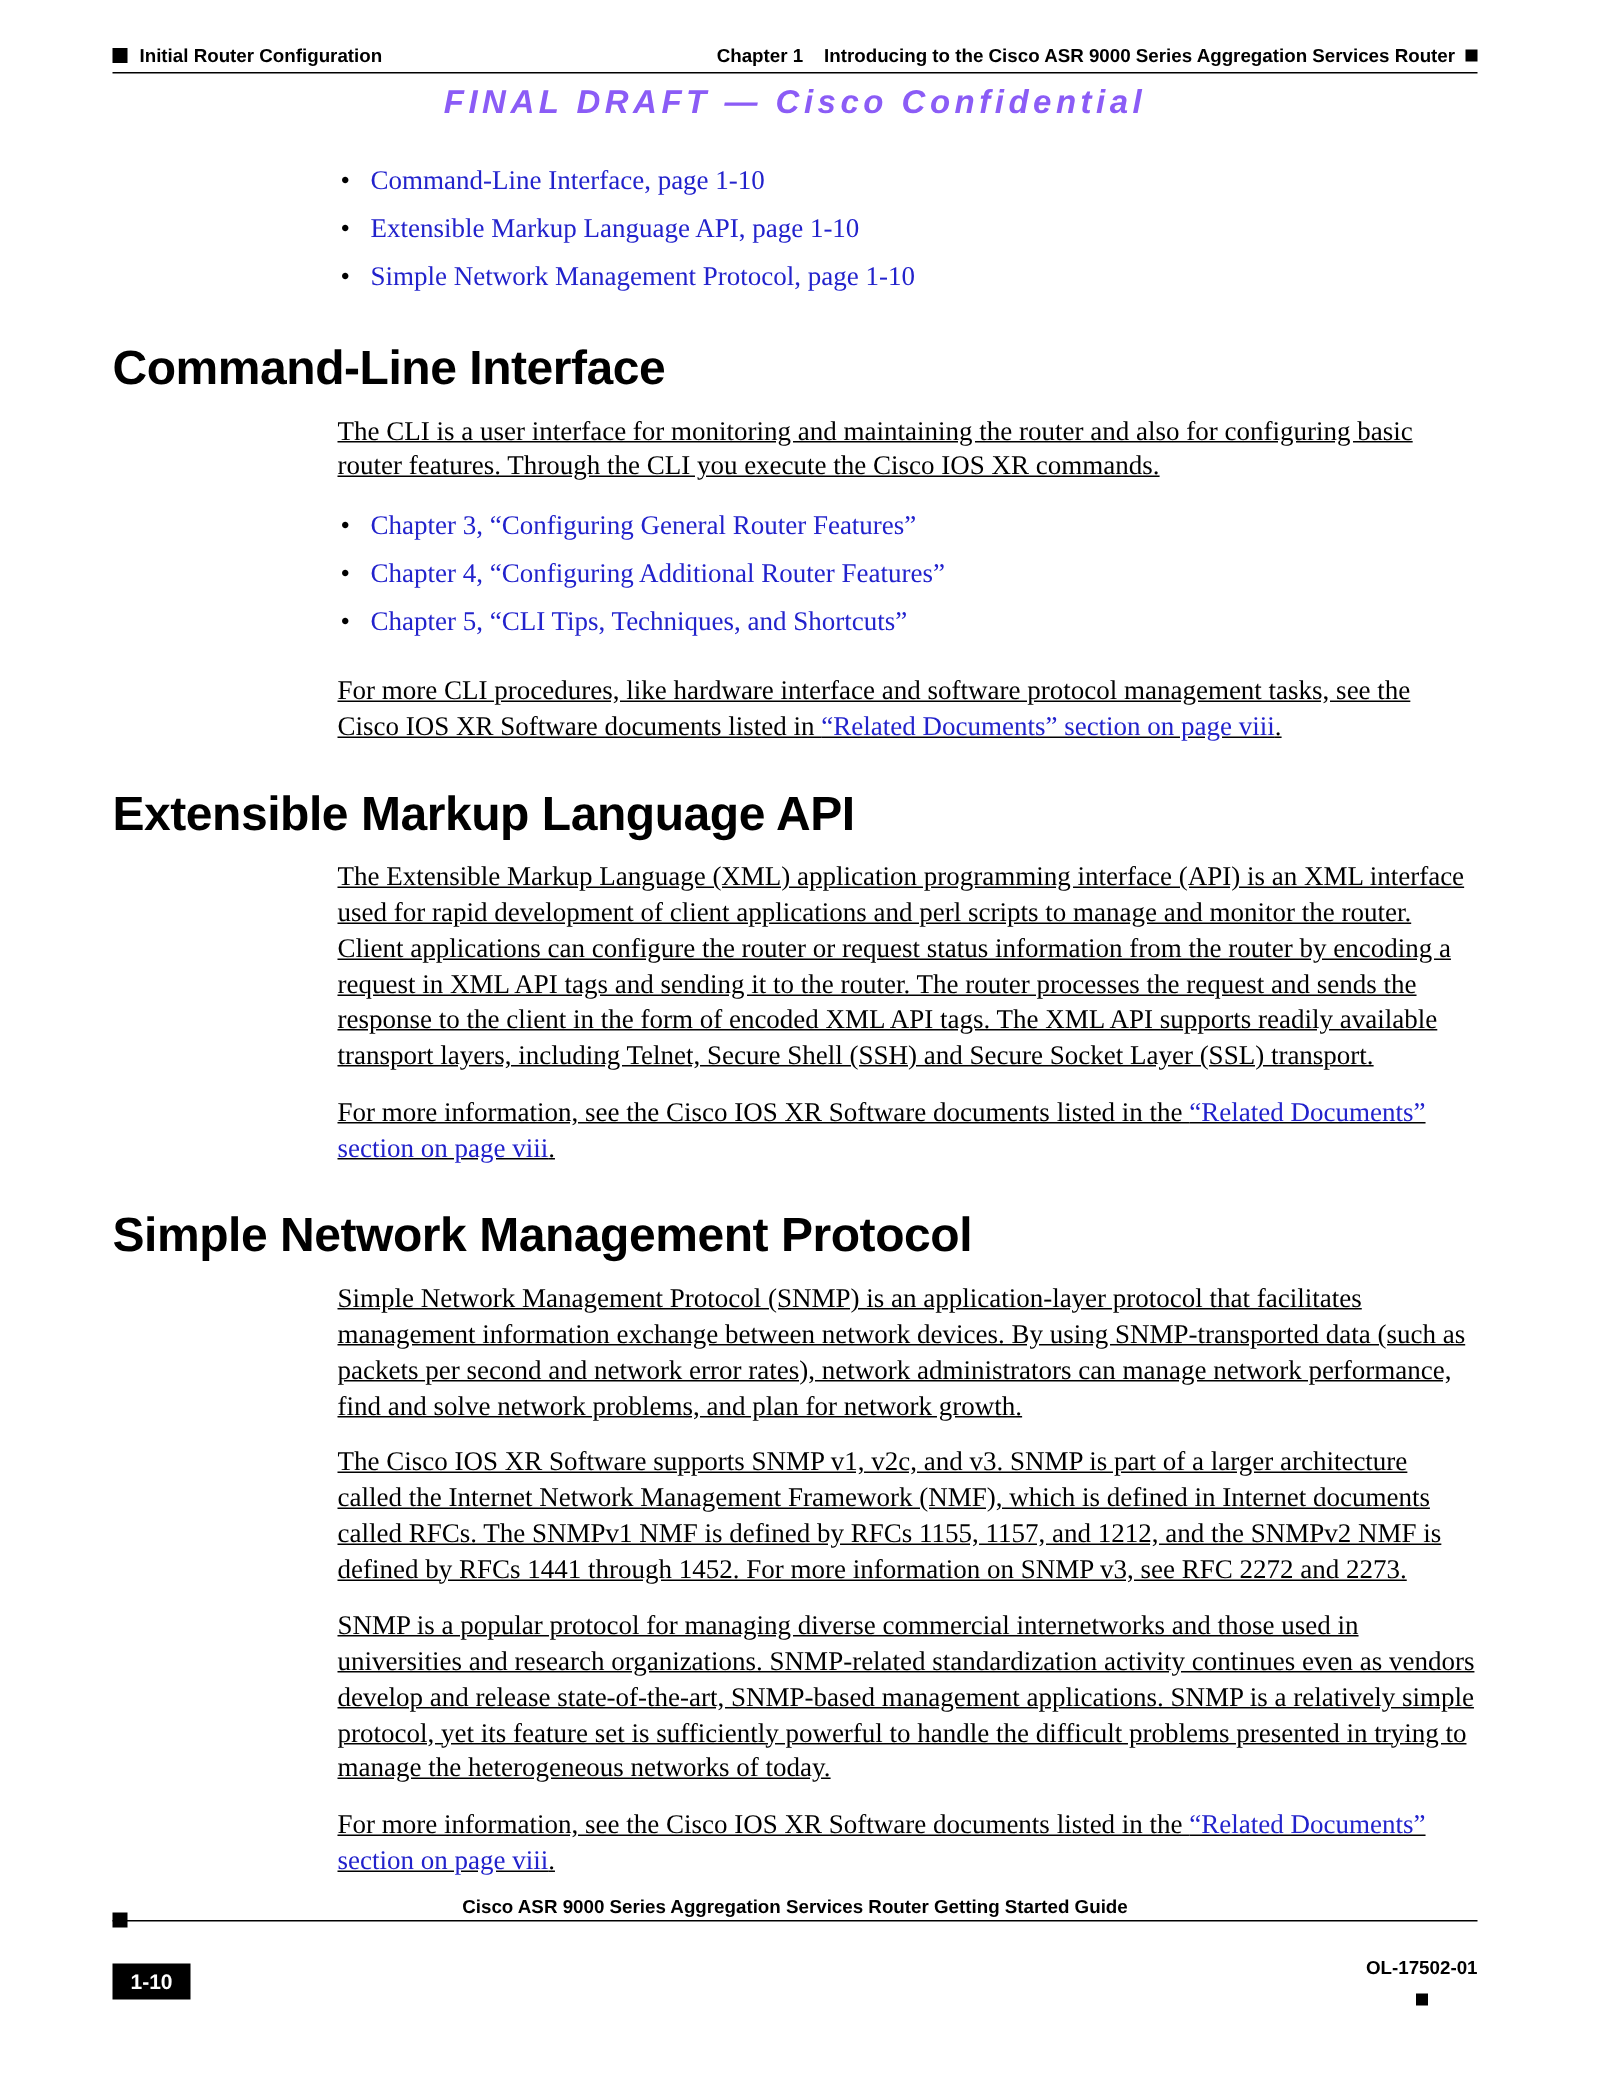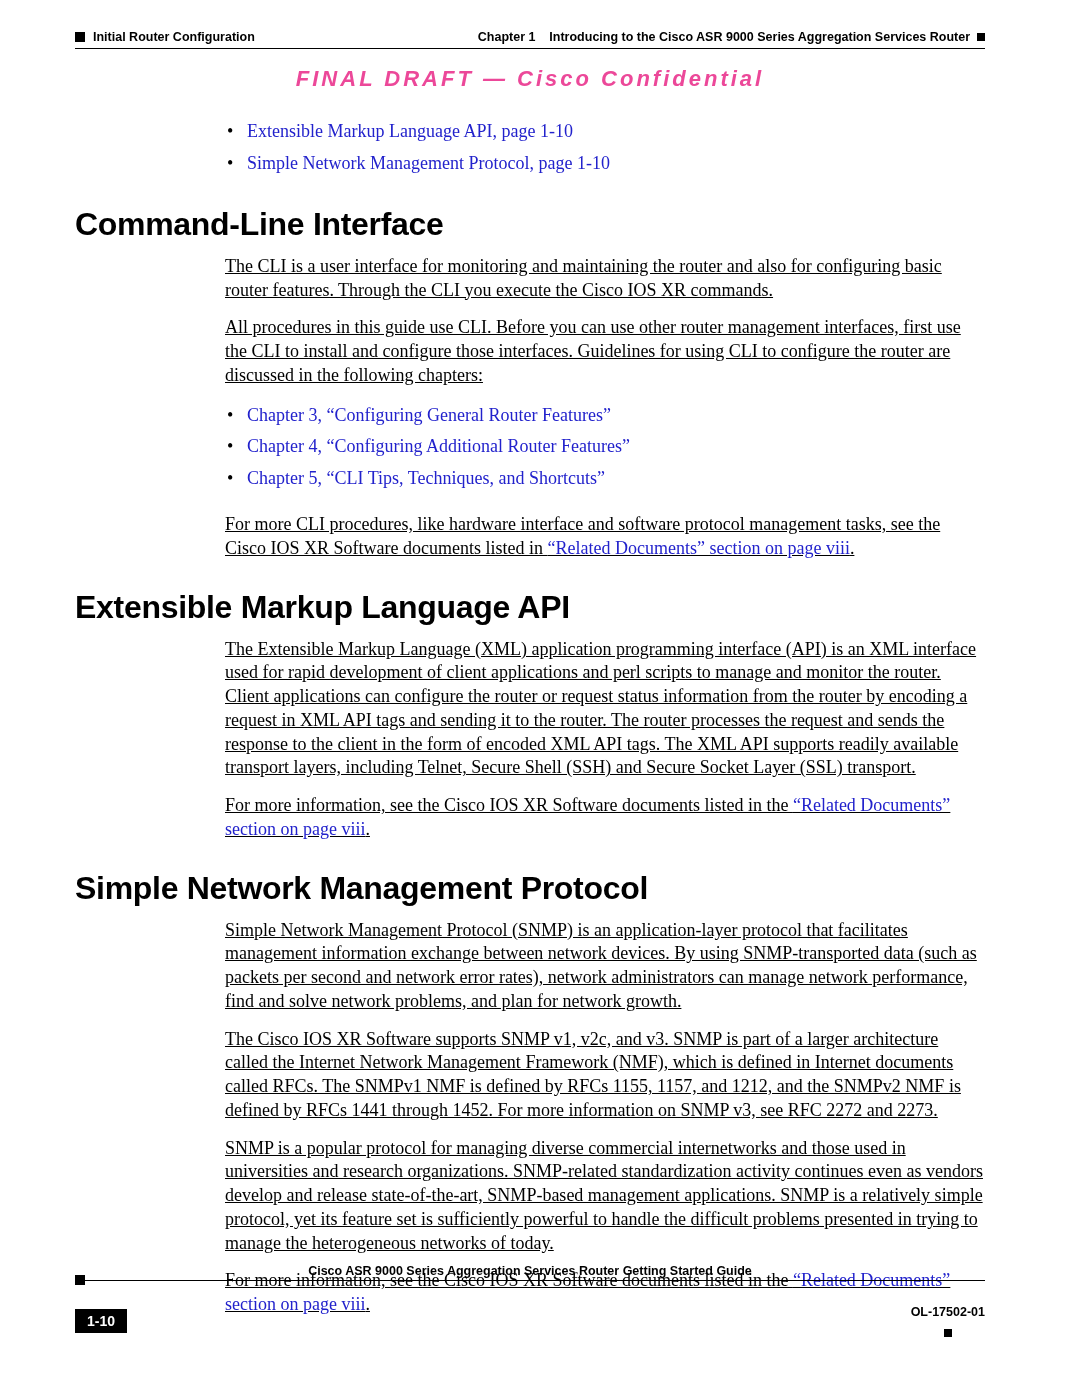--- a/index.html
+++ b/index.html
@@ -39,27 +39,27 @@
     background: #000;
     display: inline-block;
   }
   .header-rule {
     border-top: 1.5px solid #000;
     margin-top: 2px;
     margin-bottom: 6px;
   }
   .draft-banner {
     text-align: center;
-    color: #ec4899;
+    color: #8b5cf6;
     font-family: Arial, Helvetica, sans-serif;
     font-style: italic;
     font-weight: bold;
     font-size: 22px;
     letter-spacing: 3px;
-    margin: 17px 0 26px 0;
+    margin: 6px 0 26px 0;
   }
   .body-indent {
     margin-left: 150px;
   }
   .bullet-list {
     list-style: none;
     padding: 0;
     margin: 0 0 20px 0;
   }
   .bullet-list li {
@@ -159,29 +159,29 @@
       <span>Introducing to the Cisco ASR 9000 Series Aggregation Services Router</span>
       &nbsp;<span class="mini-sq"></span>
     </div>
   </div>
   <div class="header-rule"></div>
 
   <div class="draft-banner">FINAL DRAFT — Cisco Confidential</div>
 
   <div class="body-indent">
     <ul class="bullet-list">
+      <li><span class="link">Command-Line Interface, page 1-10</span></li>
       <li><span class="link">Extensible Markup Language API, page 1-10</span></li>
       <li><span class="link">Simple Network Management Protocol, page 1-10</span></li>
     </ul>
   </div>
 
   <h2 class="section">Command-Line Interface</h2>
   <div class="body-indent">
     <p class="para">The CLI is a user interface for monitoring and maintaining the router and also for configuring basic router features. Through the CLI you execute the Cisco IOS XR commands.</p>
-    <p class="para">All procedures in this guide use CLI. Before you can use other router management interfaces, first use the CLI to install and configure those interfaces. Guidelines for using CLI to configure the router are discussed in the following chapters:</p>
     <ul class="bullet-list">
       <li><span class="link">Chapter 3, “Configuring General Router Features”</span></li>
       <li><span class="link">Chapter 4, “Configuring Additional Router Features”</span></li>
       <li><span class="link">Chapter 5, “CLI Tips, Techniques, and Shortcuts”</span></li>
     </ul>
     <p class="para">
       <span>For more CLI procedures, like hardware interface and software protocol management tasks, see the Cisco IOS XR Software documents listed in </span><span class="link">“Related Documents” section on page viii</span><span>.</span>
     </p>
   </div>
 

